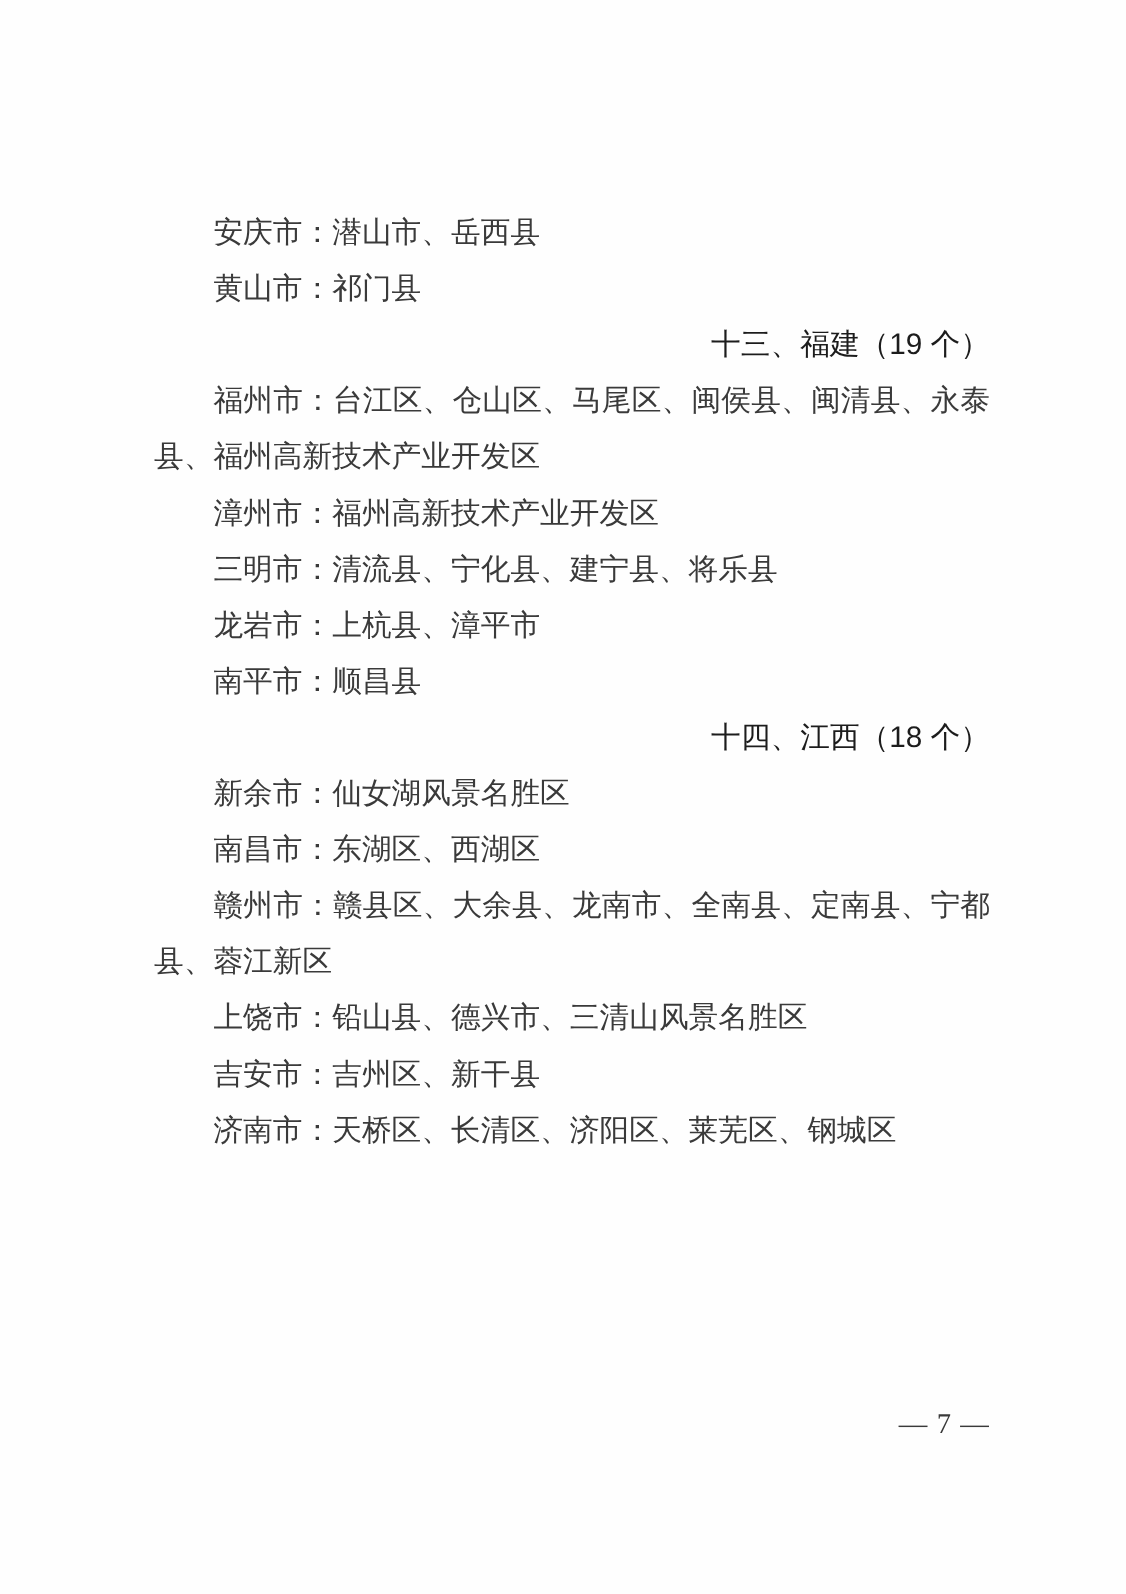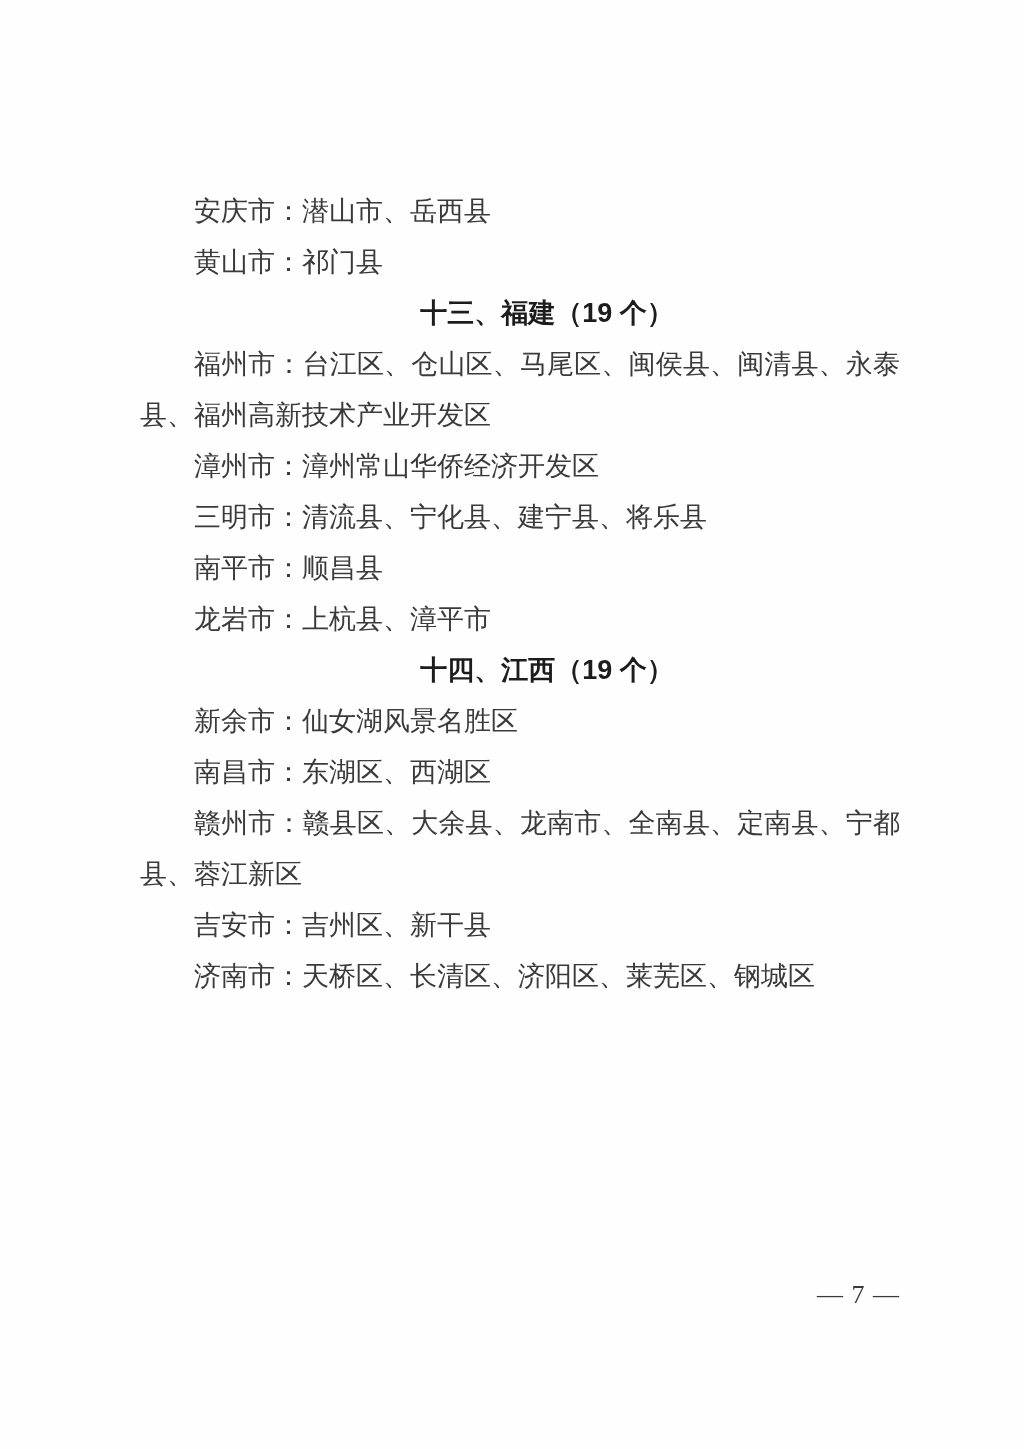--- a/index.html
+++ b/index.html
@@ -27,23 +27,23 @@
     font-size: 27px;
     line-height: 51px;
     text-indent: 2em;
     text-align: justify;
     text-justify: inter-character;
     word-break: normal;
     color: var(--body-text, #3a3a3a);
   }
   .content p.heading {
     font-family: "Liberation Sans", "DejaVu Sans", sans-serif;
-    font-weight: 700;
+    font-weight: 400;
     color: var(--heading-text, #1c1c1c);
-    text-align: center;
+    text-align: right;
   }
   .page-number {
     position: absolute;
     right: 124px;
     top: 1278px;
     font-size: 26px;
     line-height: 34px;
     letter-spacing: 1px;
     color: var(--body-text, #3a3a3a);
     font-family: "Liberation Serif", "DejaVu Serif", serif;
@@ -51,25 +51,26 @@
 </style>
 </head>
 <body>
 
 <div class="page" style="--page-bg: #fefefe; --body-text: #3a3a3a; --heading-text: #1c1c1c;">
   <div class="content">
       <p class="entry">安庆市：潜山市、岳西县</p>
       <p class="entry">黄山市：祁门县</p>
       <p class="heading">十三、福建（19 个）</p>
       <p class="entry">福州市：台江区、仓山区、马尾区、闽侯县、闽清县、永泰县、福州高新技术产业开发区</p>
-      <p class="entry">漳州市：漳州常山华侨经济开发区</p>
+      <p class="entry">漳州市：福州高新技术产业开发区</p>
       <p class="entry">三明市：清流县、宁化县、建宁县、将乐县</p>
+      <p class="entry">龙岩市：上杭县、漳平市</p>
       <p class="entry">南平市：顺昌县</p>
-      <p class="entry">龙岩市：上杭县、漳平市</p>
-      <p class="heading">十四、江西（19 个）</p>
+      <p class="heading">十四、江西（18 个）</p>
       <p class="entry">新余市：仙女湖风景名胜区</p>
       <p class="entry">南昌市：东湖区、西湖区</p>
       <p class="entry">赣州市：赣县区、大余县、龙南市、全南县、定南县、宁都县、蓉江新区</p>
+      <p class="entry">上饶市：铅山县、德兴市、三清山风景名胜区</p>
       <p class="entry">吉安市：吉州区、新干县</p>
       <p class="entry">济南市：天桥区、长清区、济阳区、莱芜区、钢城区</p>
     </div>
   <div class="page-number">— 7 —</div>
 </div>
 
 </body></html>

